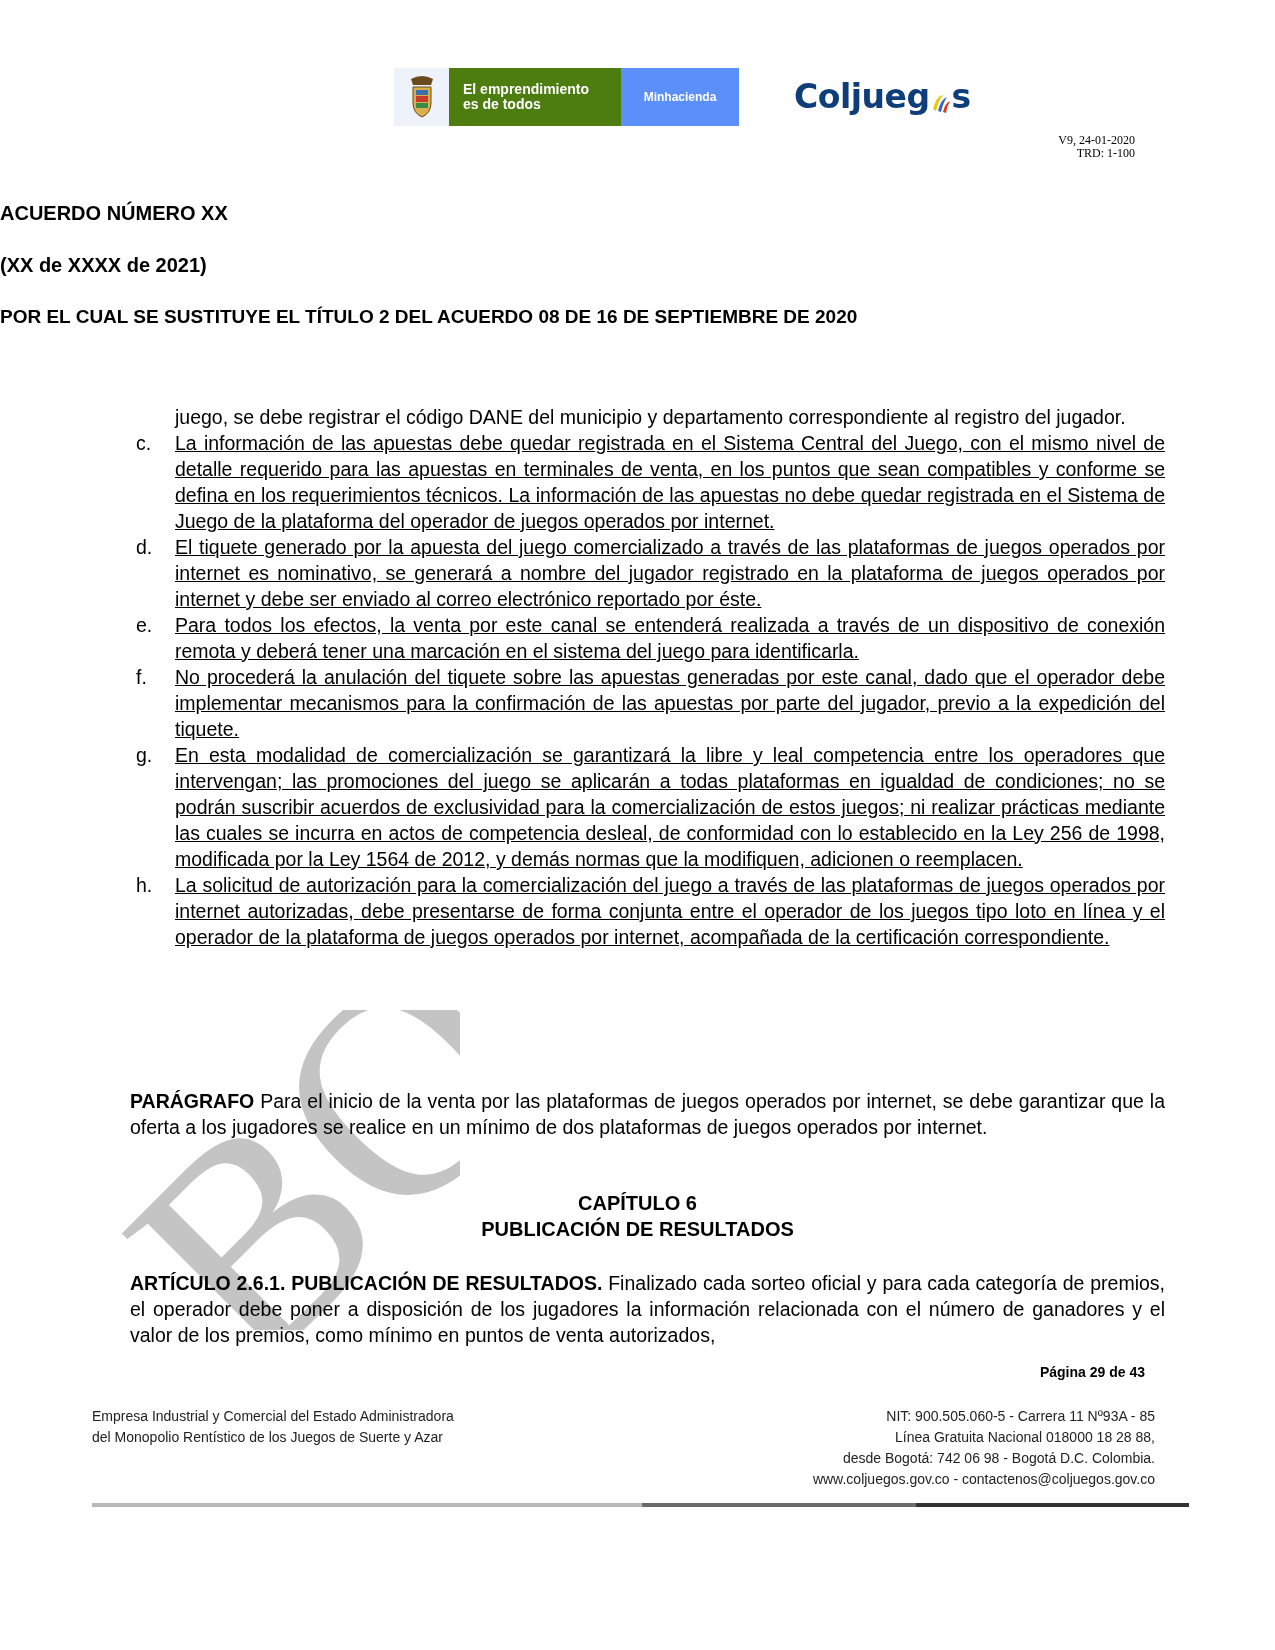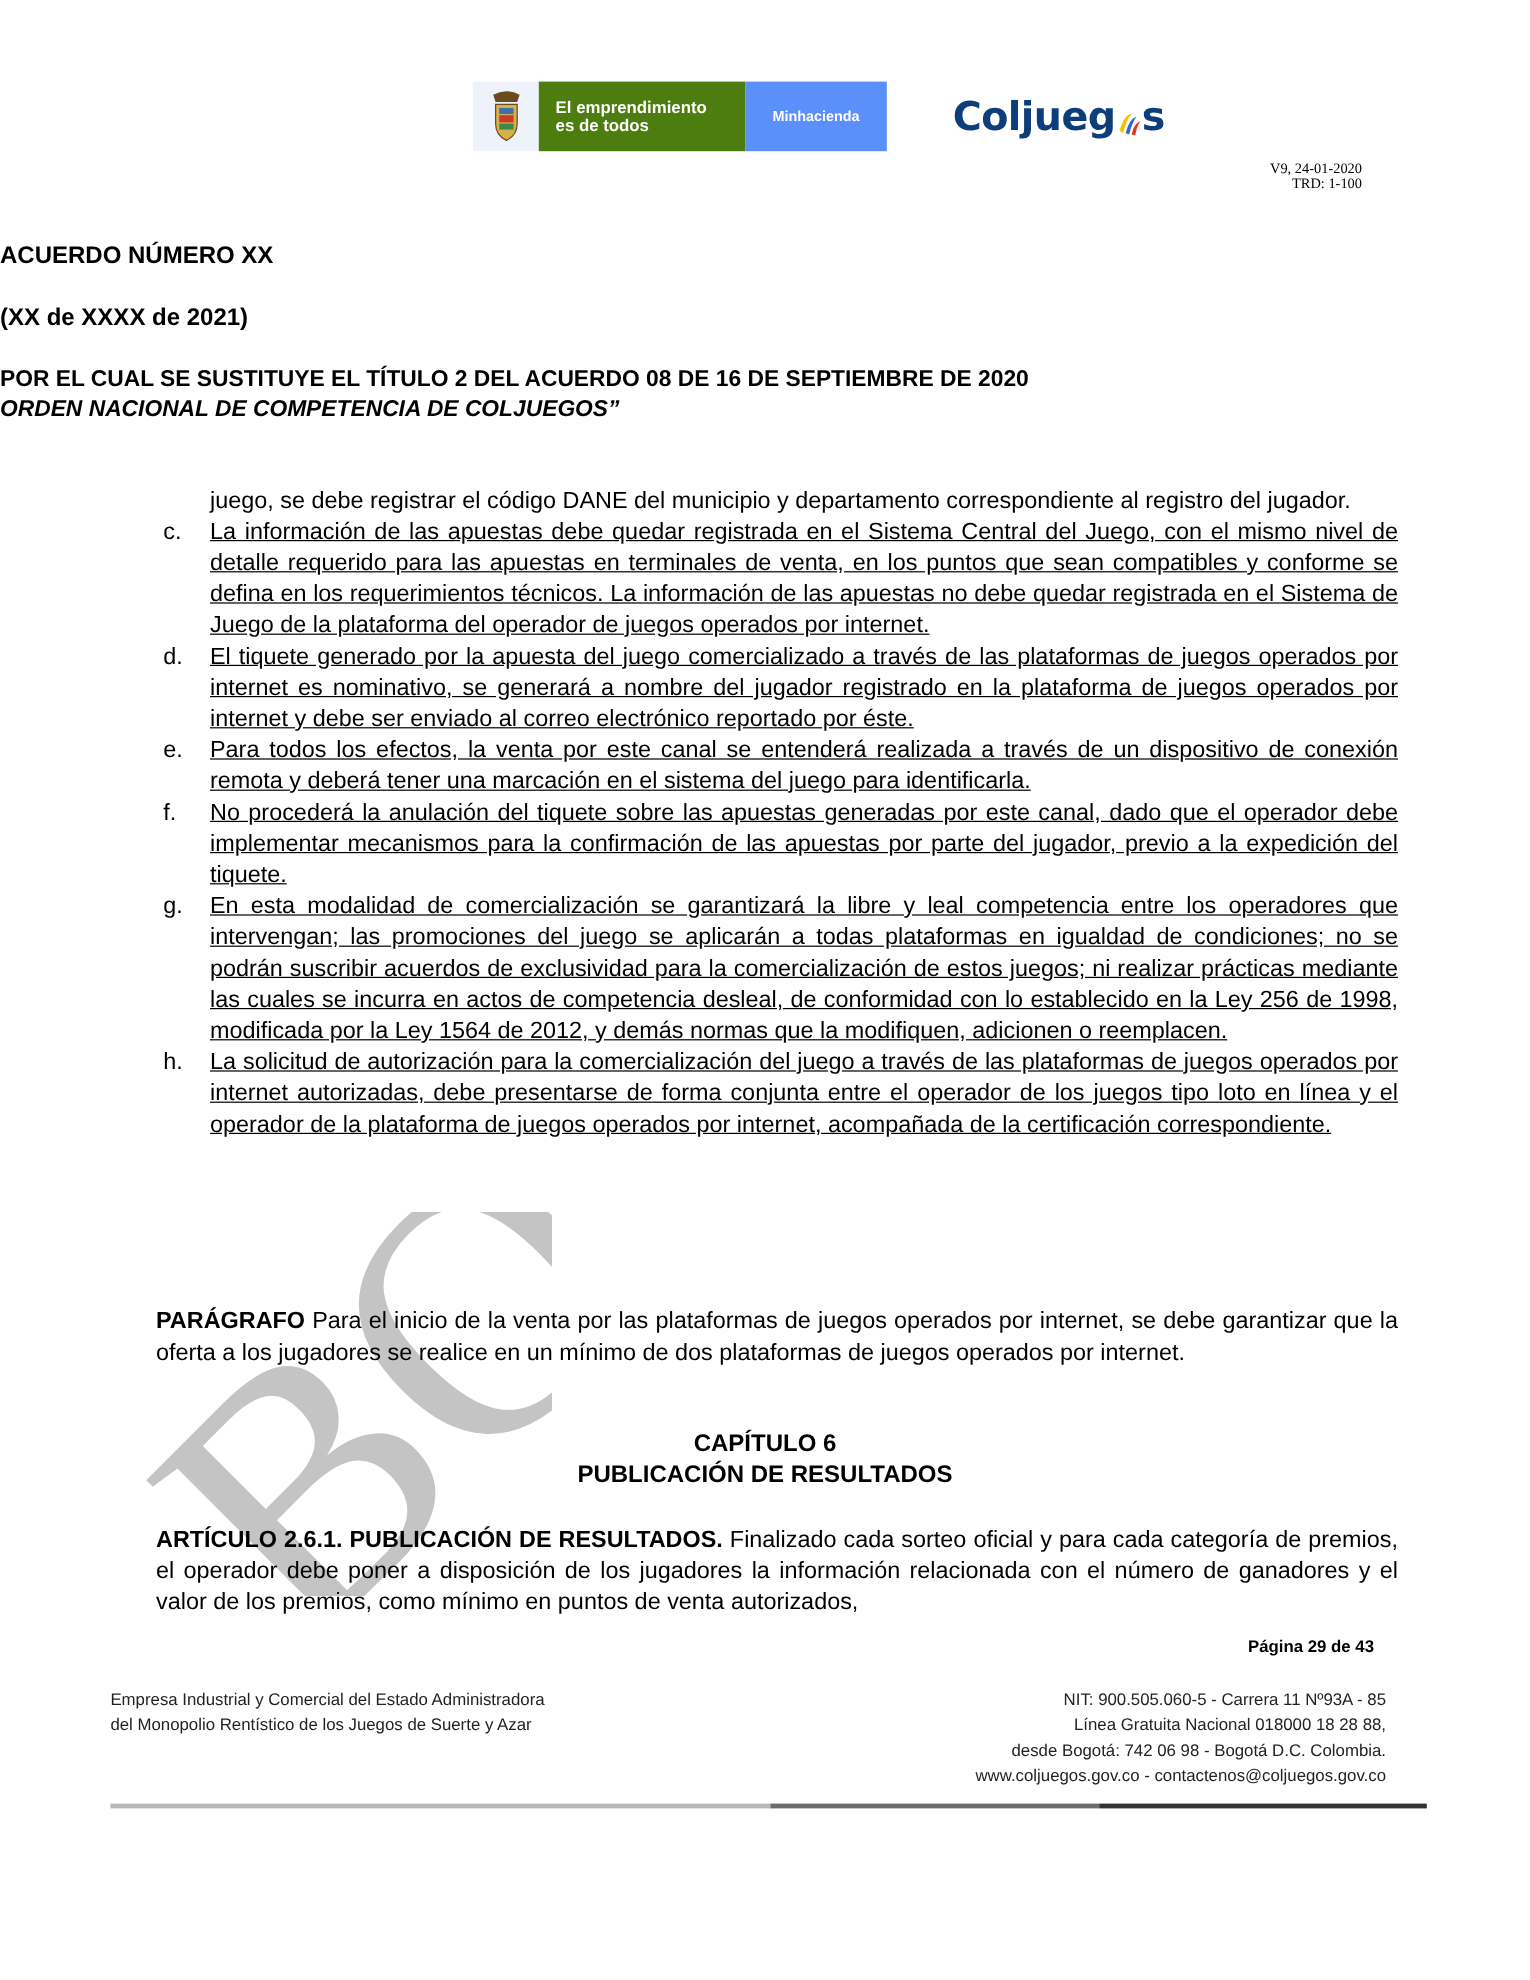--- a/index.html
+++ b/index.html
@@ -84,21 +84,20 @@
 
 <div class="abs version">
   <div>V9, 24-01-2020</div>
   <div>TRD: 1-100</div>
 </div>
 
 <div class="abs title t1">ACUERDO NÚMERO XX</div>
 <div class="abs title t2">(XX de XXXX de 2021)</div>
 <div class="abs title t3">
   <div>POR EL CUAL SE SUSTITUYE EL TÍTULO 2 DEL ACUERDO 08 DE 16 DE SEPTIEMBRE DE 2020</div>
-  <div class="ital">ORDEN NACIONAL DE COMPETENCIA DE COLJUEGOS”</div>
 </div>
 
 <svg class="abs watermark" viewBox="0 0 340 320">
   <text x="40" y="300" font-family="Liberation Serif, serif" font-size="300" fill="#c4c4c4" transform="rotate(-45 170 220)">BO</text>
 </svg>
 
 <div class="abs body-text list">
   <div class="cont">juego, se debe registrar el código DANE del municipio y departamento correspondiente al registro del jugador.</div>
 
   <div class="li">

